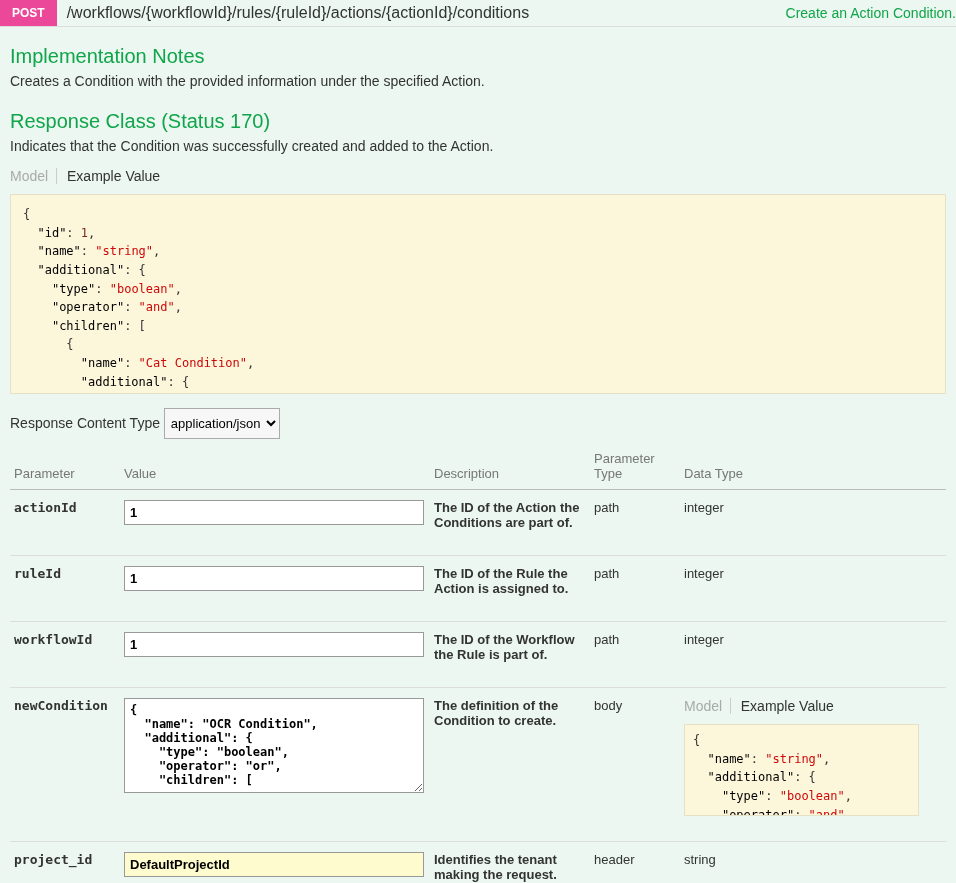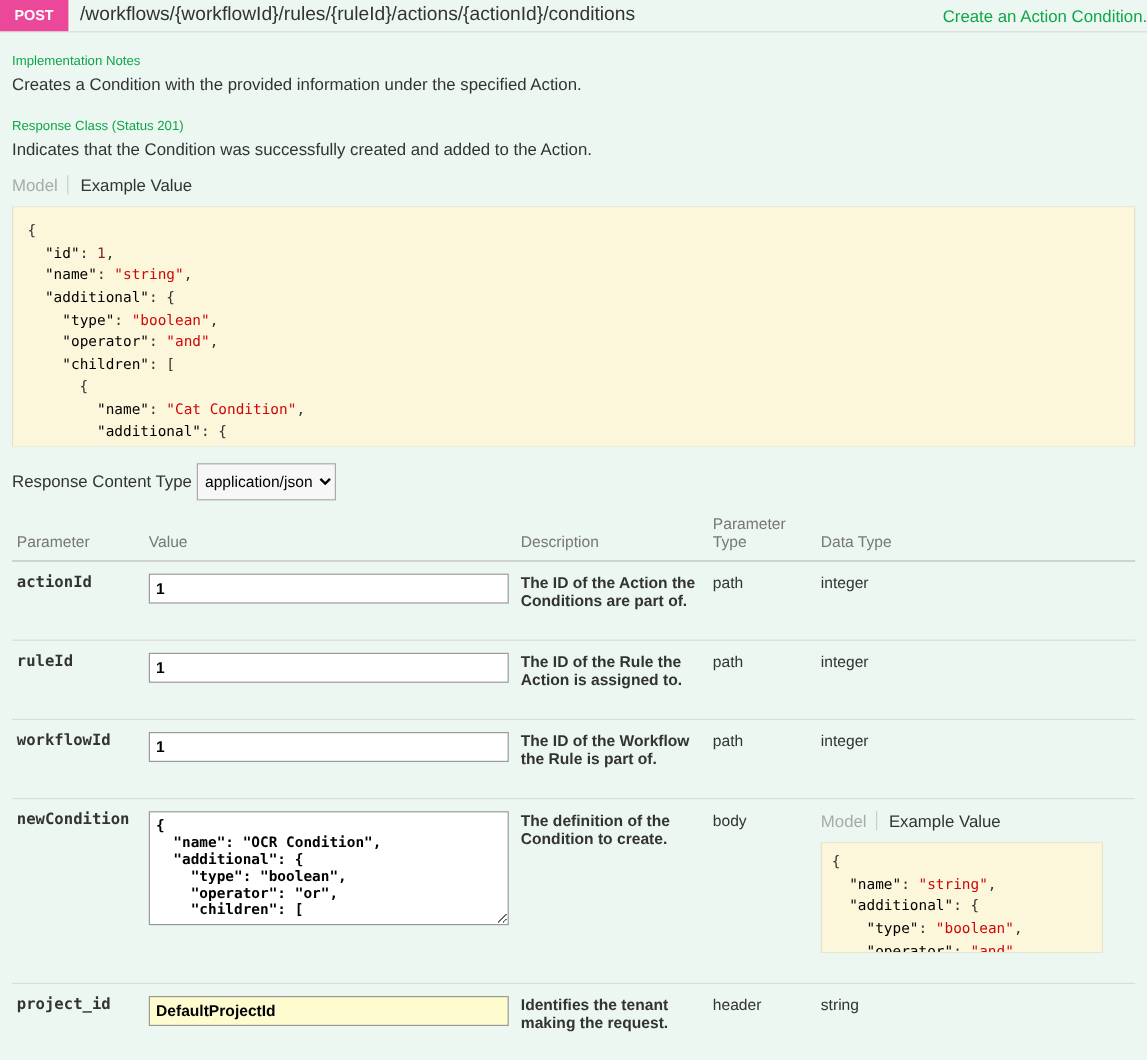--- a/index.html
+++ b/index.html
@@ -2,21 +2,21 @@
 <html><head>
 <meta charset="utf-8">
 <style>
 * { box-sizing: border-box; margin: 0; padding: 0; }
 body { font-family: "Helvetica Neue", Helvetica, Arial, sans-serif; font-size: 14px; color: #333; background: #ebf7f0; width: 956px; }
 .container { padding: 0 10px 20px 10px; }
 .header { display: flex; align-items: center; background: #ebf7f0; border-bottom: 1px solid #ddd; }
 .method { background: #ec4899; color: #fff; padding: 6px 12px; font-size: 12px; font-weight: bold; }
 .path { font-family: Arial; font-size: 16px; color: #333; padding: 0 10px; flex: 1; }
 .summary { color: #10a54a; font-size: 14px; padding-right: 0; }
-h4 { color: #10a54a; font-size: 11px; font-weight: normal; margin-top: 18px; margin-bottom: 4px; }
+h4 { color: #10a54a; font-size: 20px; font-weight: normal; margin-top: 18px; margin-bottom: 4px; }
 .notes, .resp-desc { color: #333; font-size: 14px; line-height: 1.4; }
 .tabs { margin-top: 12px; }
 .tab { display: inline-block; font-size: 14px; cursor: pointer; }
 .tab-inactive { color: #aaa; border-right: 1px solid #ccc; padding-right: 8px; margin-right: 6px; }
 .tab-active { color: #333; }
 .json-box { background: #fcf6db; border: 1px solid #e5e0c6; margin-top: 10px; height: 200px; overflow-y: scroll; font-family: Consolas, monospace; font-size: 12px; padding: 10px 12px; line-height: 1.55; white-space: pre; color: #333; }
 .json-box-small { height: 92px; font-size: 12px; padding: 6px 8px; }
 .k { color: #000; }
 .v-num { color: #7d2727; }
 .v-str { color: #ce0808; }
@@ -49,21 +49,21 @@
   <span class="method">POST</span>
   <span class="path">/workflows/{workflowId}/rules/{ruleId}/actions/{actionId}/conditions</span>
   <span class="summary">Create an Action Condition.</span>
 </div>
 
 <div class="container">
 
   <h4>Implementation Notes</h4>
   <div class="notes">Creates a Condition with the provided information under the specified Action.</div>
 
-  <h4>Response Class (Status 201)</h4>
+  <h4>Response Class (Status 170)</h4>
   <div class="resp-desc">Indicates that the Condition was successfully created and added to the Action.</div>
 
   <div class="tabs">
     <span class="tab tab-inactive">Model</span>
     <span class="tab tab-active">Example Value</span>
   </div>
 
   <div class="json-box">{
   <span class="k">"id"</span>: <span class="v-num">1</span>,
   <span class="k">"name"</span>: <span class="v-str">"string"</span>,

